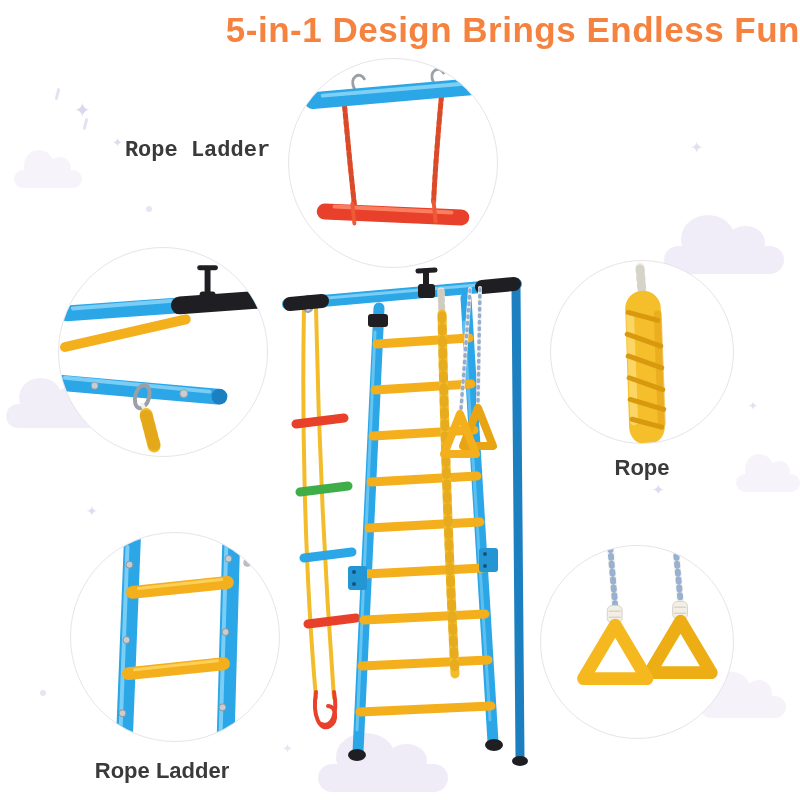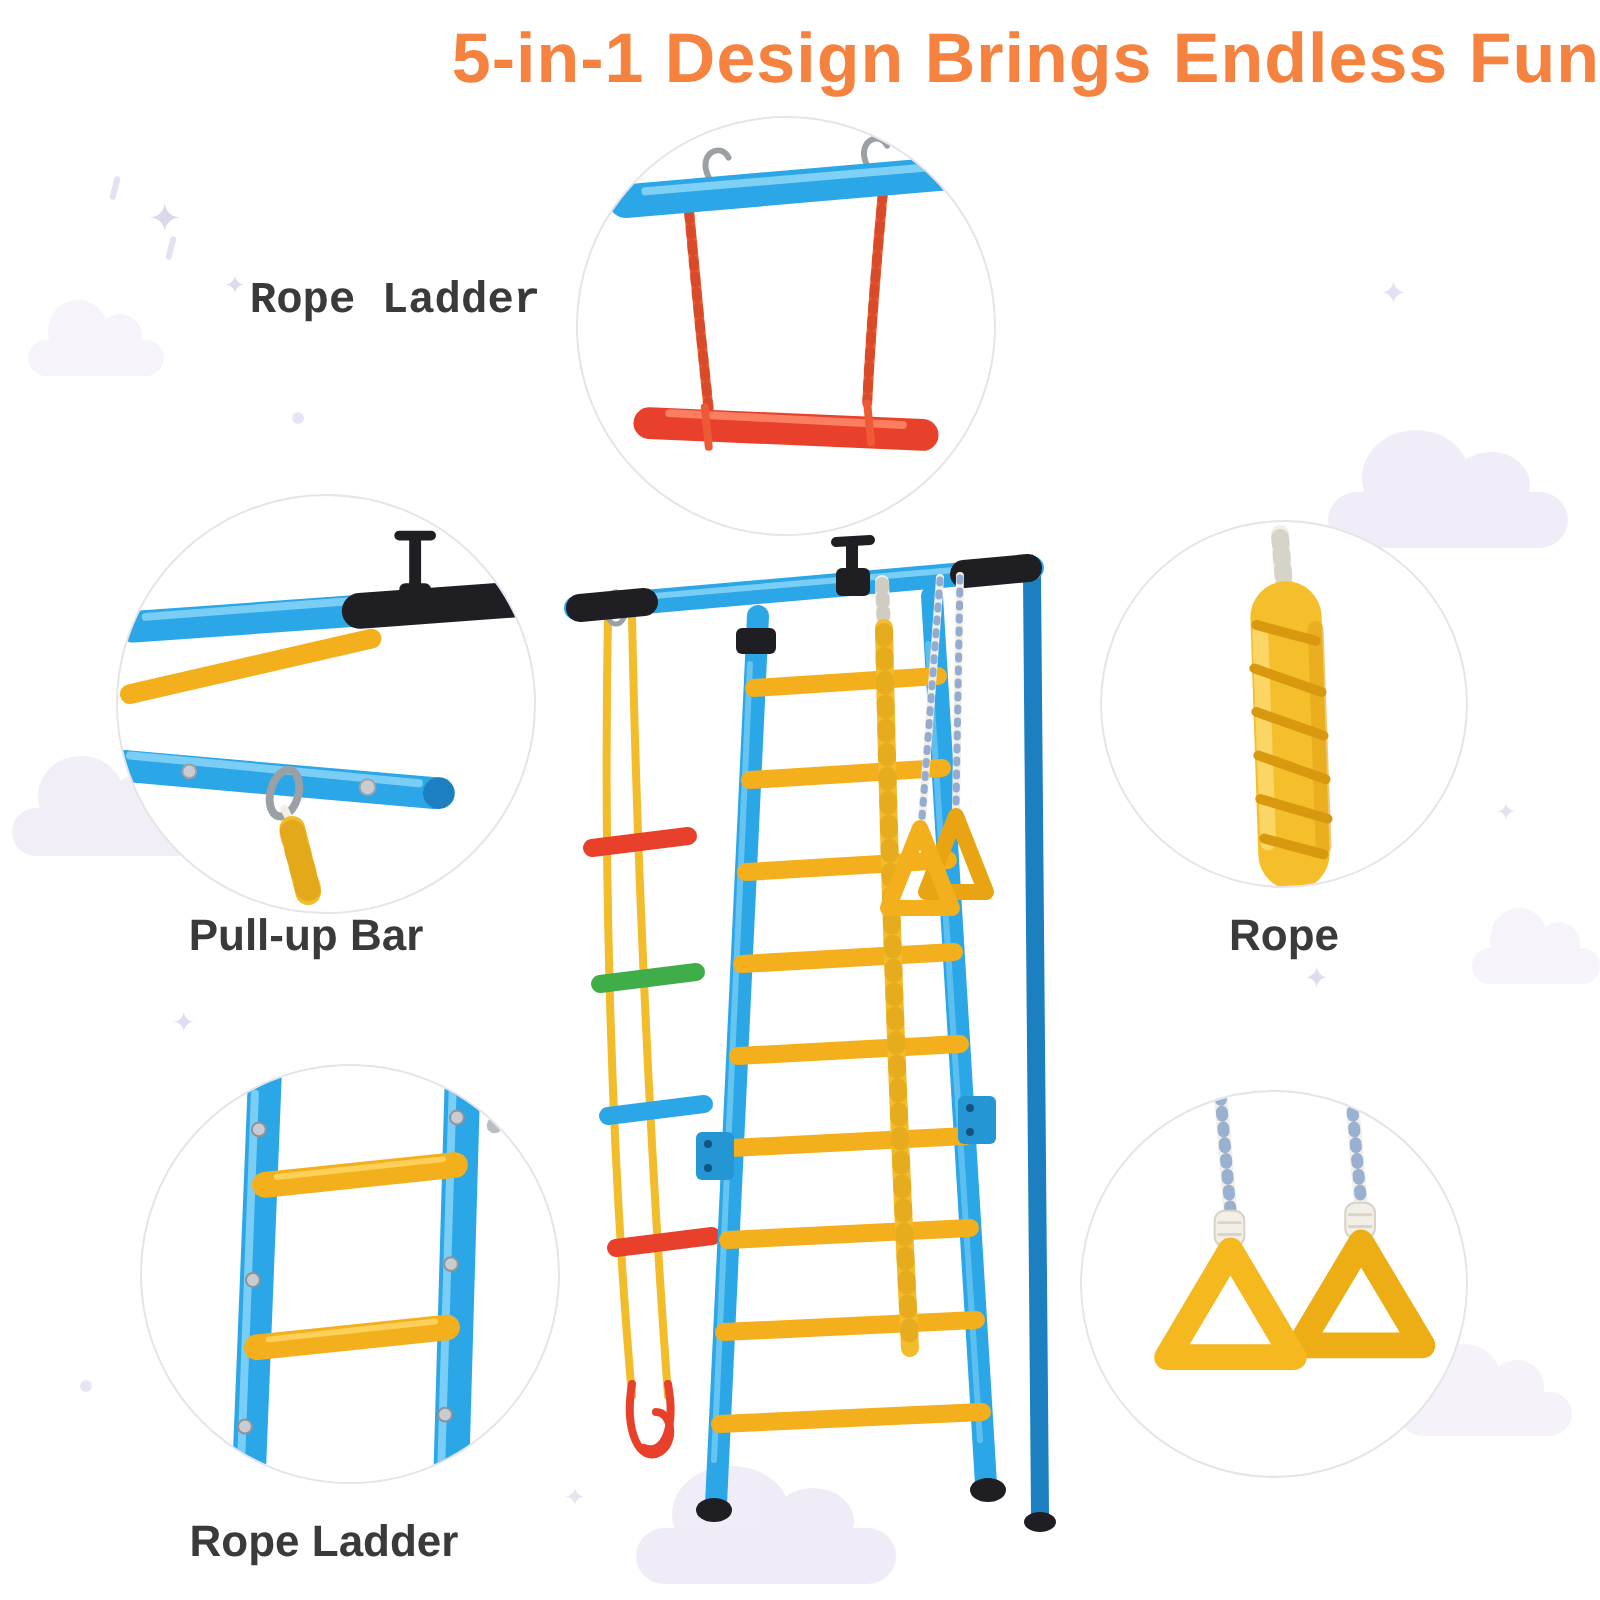--- a/index.html
+++ b/index.html
@@ -110,21 +110,20 @@
       <path class="ln s-blue-hi" stroke-width="4" opacity=".8" d="M6,131 L152,145"></path>
       <circle cx="162" cy="150" r="8" fill="#1B7FC0"></circle>
       <circle cx="126" cy="147" r="4" fill="#C9CDD2" stroke="#9AA0A6"></circle>
       <circle cx="36" cy="139" r="3.5" fill="#C9CDD2" stroke="#9AA0A6"></circle>
       <ellipse cx="84" cy="150" rx="7" ry="12" class="ln s-gray" stroke-width="4" transform="rotate(15 84 150)"></ellipse>
       <path class="ln s-white" stroke-width="4" d="M84,158 L88,166"></path>
       <path class="ln s-rope" stroke-width="13" d="M88,168 L96,200"></path>
       <path class="ln s-rope-d" stroke-width="13" stroke-dasharray="3 6" opacity=".55" d="M88,170 L96,198"></path>
     </svg>
   </div>
-  <div class="label" style="left:63px;top:455px;width:180px;">Pull-up Bar</div>
 
   <div class="callout" style="left:550px;top:260px;width:184px;height:184px;">
     <svg viewBox="0 0 184 184" width="182" height="182">
       <path class="ln s-white" stroke-width="9" d="M90,6 L93,44"></path>
       <path class="ln" stroke="#D0CCC2" stroke-width="9" stroke-dasharray="3 5" opacity=".8" d="M90,8 L93,42"></path>
       <path class="ln" stroke="#F5BE2B" stroke-width="36" d="M93,48 L97,168"></path>
       <path class="ln" stroke="#FFDF7E" stroke-width="8" opacity=".7" d="M80,56 L84,162"></path>
       <path class="ln" stroke="#E3A315" stroke-width="8" opacity=".6" d="M108,54 L112,164"></path>
       <g class="ln s-rope-d" stroke-width="5">
         <path d="M78,52 L108,60"></path>

